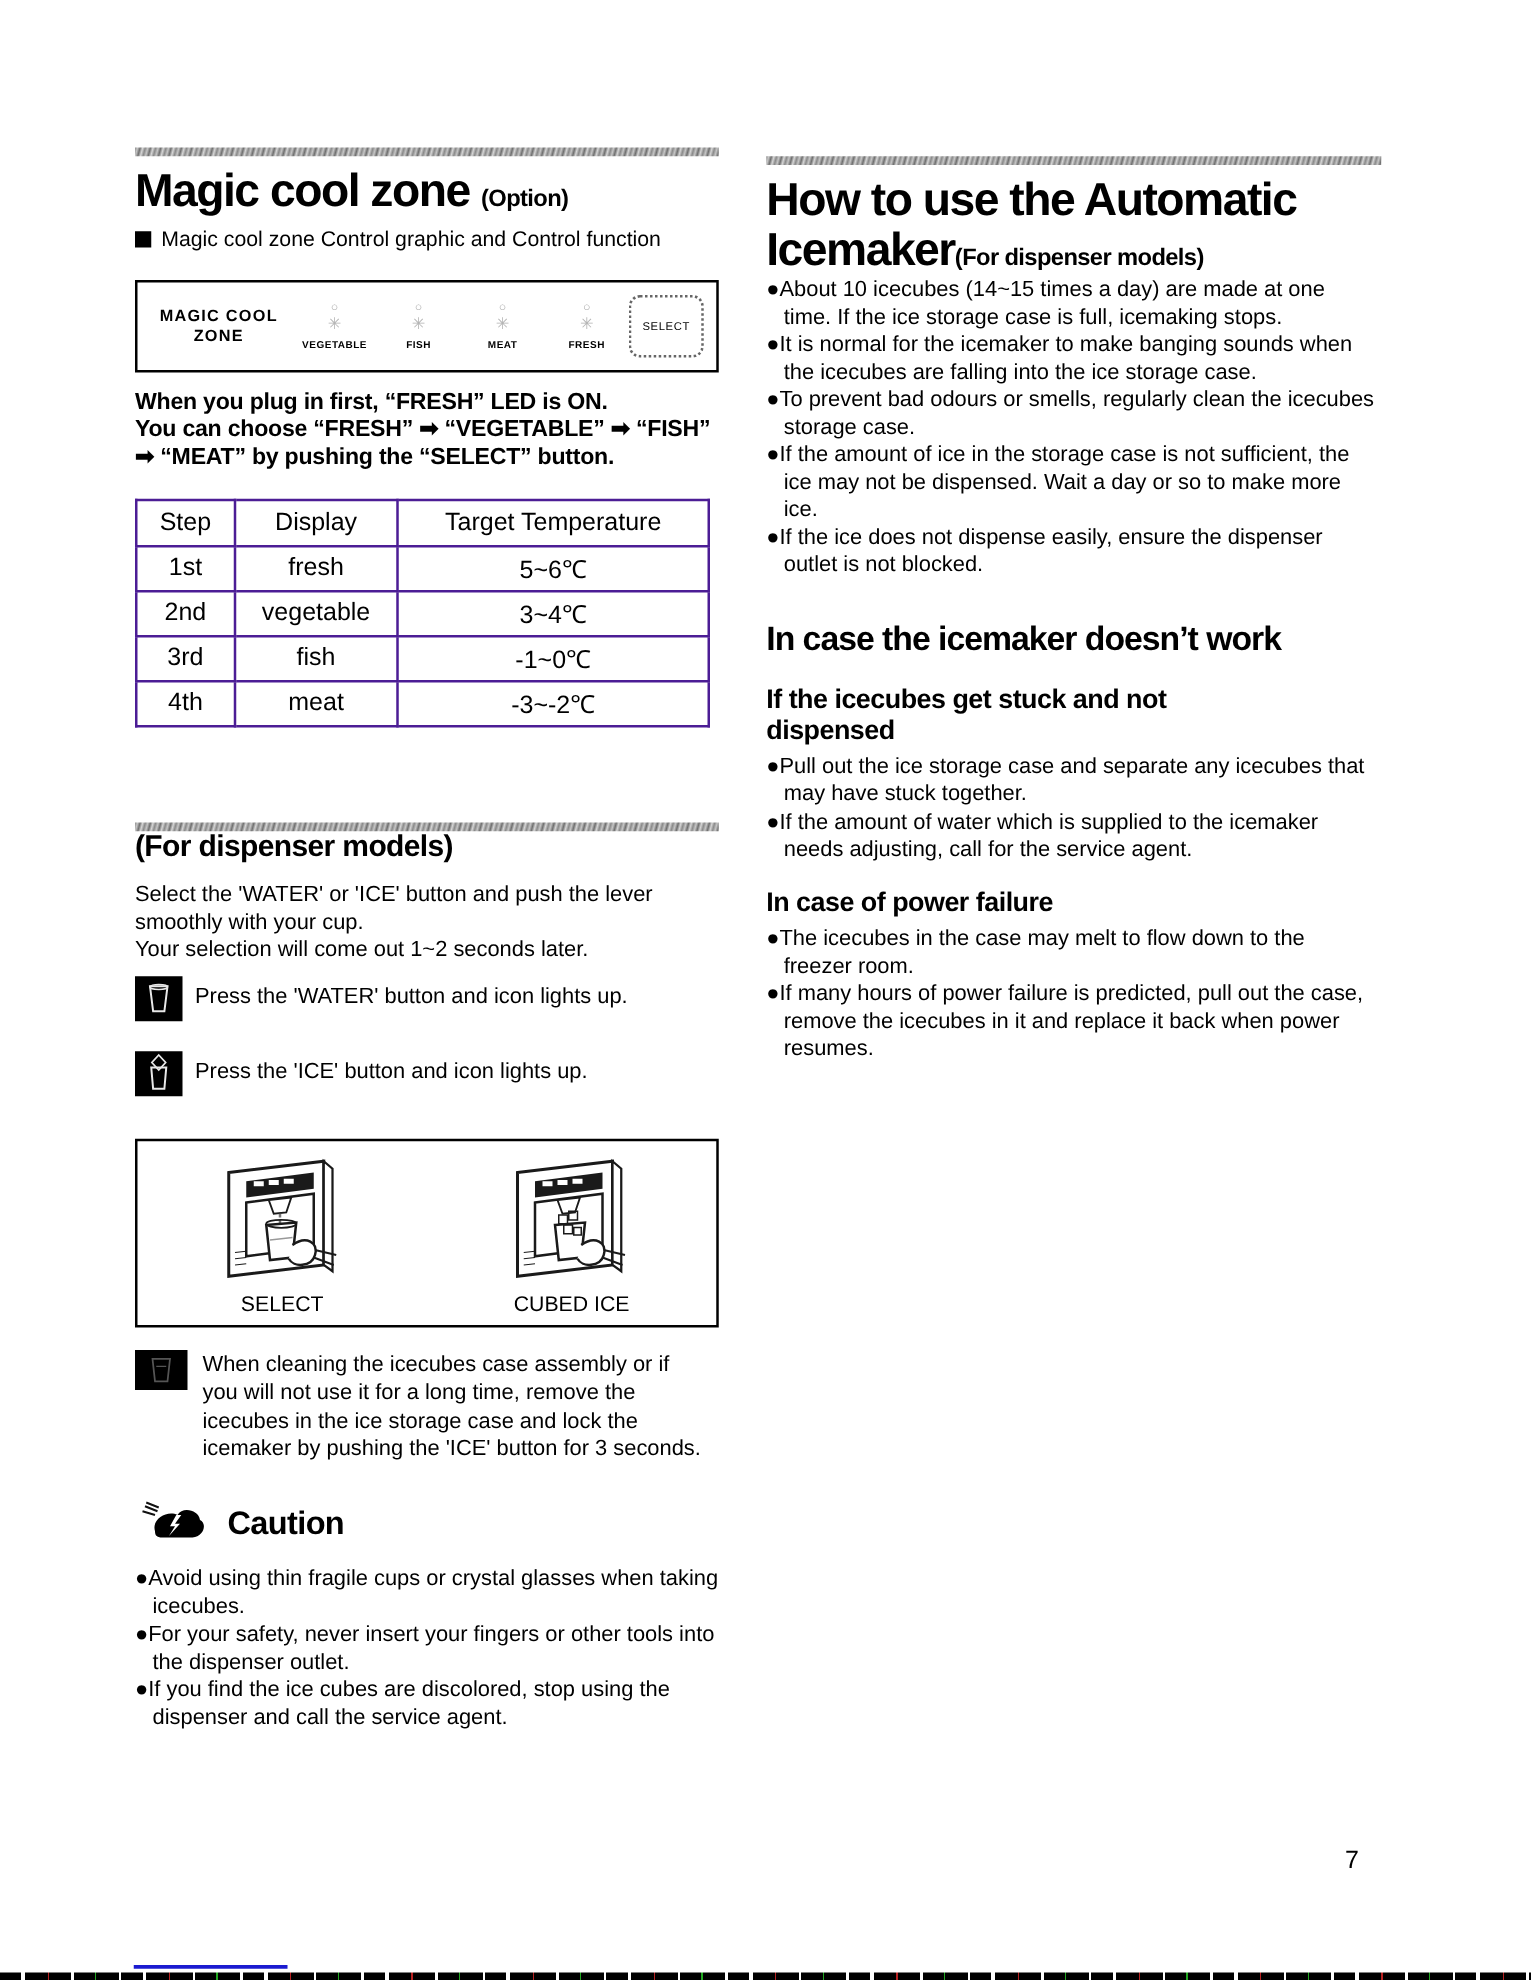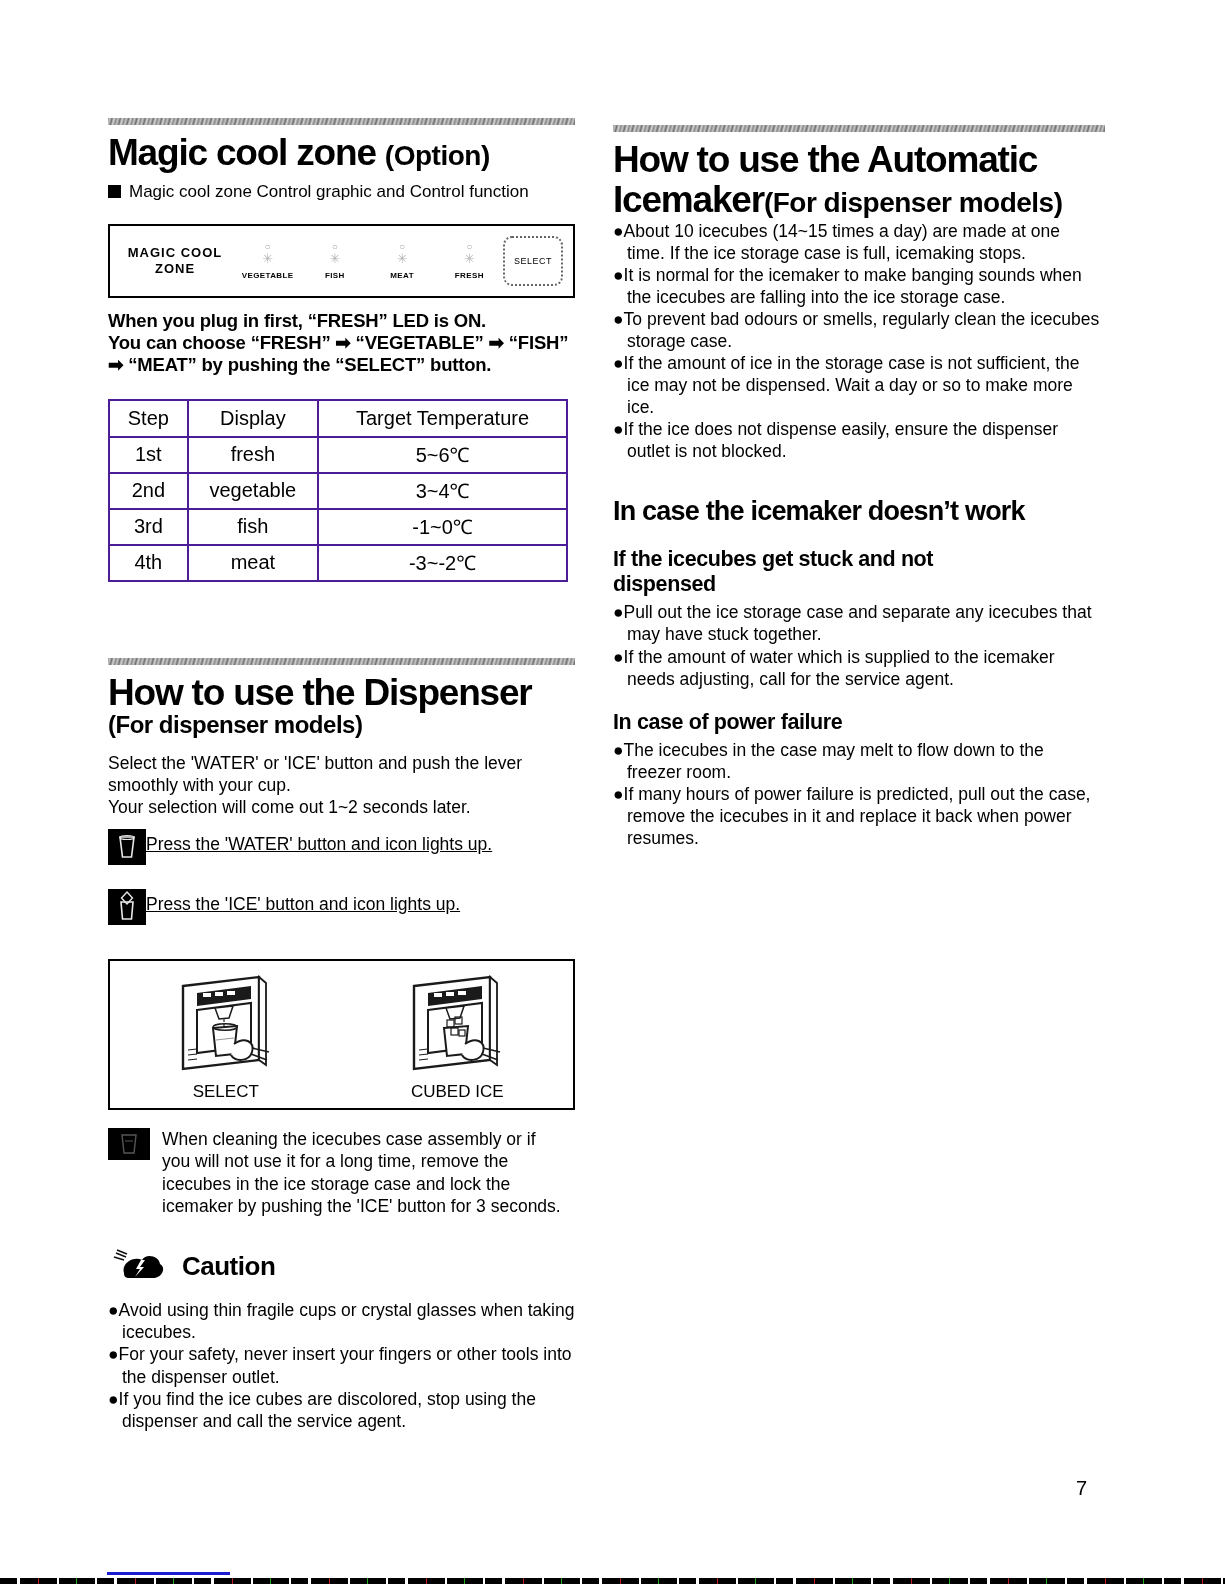--- a/index.html
+++ b/index.html
@@ -5,21 +5,21 @@
   html,body{margin:0;padding:0;background:#fff;}
   body{width:1225px;height:1585px;position:relative;font-family:"Liberation Sans",sans-serif;color:#000;overflow:hidden;}
 
   .col{position:absolute;}
   .col-left{left:108px;top:118px;width:467px;}
   .col-right{left:613px;top:125px;width:492px;}
 
   .rule{height:7px;background:repeating-linear-gradient(105deg,#8a8a8a 0px,#c6c6c6 2px,#6f6f6f 4px,#d6d6d6 6px,#8a8a8a 8px);}
 
   h1{margin:0;font-size:37px;font-weight:bold;letter-spacing:-1.2px;line-height:1.08;}
-  .h1-suffix{font-size:28px;letter-spacing:-0.5px;}
+  .h1-suffix{font-size:19px;letter-spacing:-0.5px;}
   .left h1{margin-top:8px;}
 
   .mcz-sub{margin-top:9px;font-size:17px;display:flex;align-items:center;gap:8px;}
   .sq-bullet{width:13px;height:13px;background:#000;display:inline-block;}
 
   .panel{margin-top:22px;border:2px solid #000;height:70px;display:flex;align-items:center;padding:0 10px 0 6px;}
   .panel-label{width:118px;text-align:center;font-size:13px;font-weight:bold;letter-spacing:1px;line-height:1.25;}
   .zone-group{flex:1;text-align:center;}
   .zone-led{display:block;color:#a9a9a9;font-size:10px;line-height:1;}
   .zone-glyph{display:block;color:#b5b5b5;font-size:13px;line-height:1.1;}
@@ -37,21 +37,21 @@
   .c-temp{width:252px;}
   td.bold{font-weight:bold;}
 
   .rule2{margin-top:76px;}
   .disp-title{margin-top:6px;}
   .disp-sub{font-size:24px;font-weight:bold;letter-spacing:-0.5px;line-height:1.05;}
 
   .body-text{font-size:17.5px;line-height:1.28;}
   .disp-para{margin-top:14px;}
 
-  .icon-row{margin-top:10px;display:flex;gap:0;align-items:flex-start;text-decoration:underline;}
+  .icon-row{margin-top:10px;display:flex;gap:10px;align-items:flex-start;}
   .icon-row.second{margin-top:24px;}
   .btn-icon{width:38px;height:36px;background:#000;flex:0 0 auto;}
   .icon-row .body-text{padding-top:4px;}
 
   .figure{margin-top:34px;border:2px solid #000;height:141px;display:flex;justify-content:space-around;align-items:flex-end;padding-bottom:6px;}
   .fig-unit{text-align:center;}
   .fig-label{font-size:17px;margin-top:-2px;}
 
   .note-row{margin-top:18px;display:flex;gap:12px;align-items:flex-start;}
   .note-icon{width:42px;height:32px;background:#000;flex:0 0 auto;}
@@ -149,21 +149,20 @@
     <tr>
       <td>4th</td>
       <td class="bold">meat</td>
       <td>-3~-2℃</td>
     </tr>
   </tbody>
     </table>
 
   <div class="rule rule2"></div>
 
-  <h1 class="disp-title">How to use the Dispenser</h1>
   <div class="disp-sub">(For dispenser models)</div>
 
   <div class="body-text disp-para">
     <div>Select the 'WATER' or 'ICE' button and push the lever smoothly with your cup.</div>
     <div>Your selection will come out 1~2 seconds later.</div>
   </div>
 
   <div class="icon-row">
     <div class="btn-icon">
       <svg width="38" height="36" viewBox="0 0 38 36">

